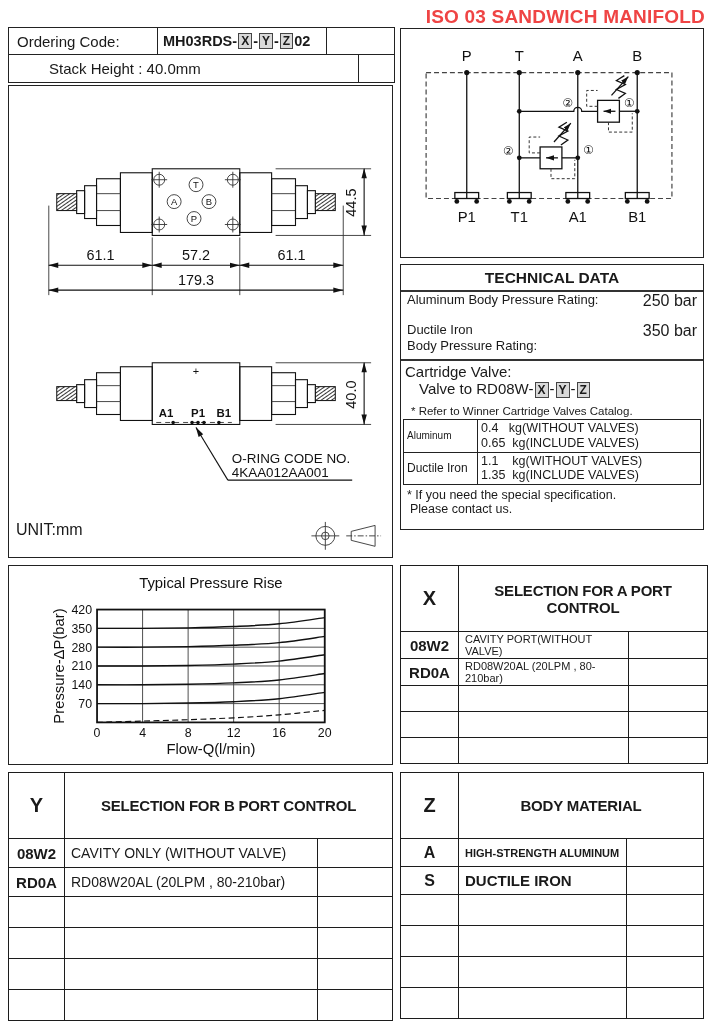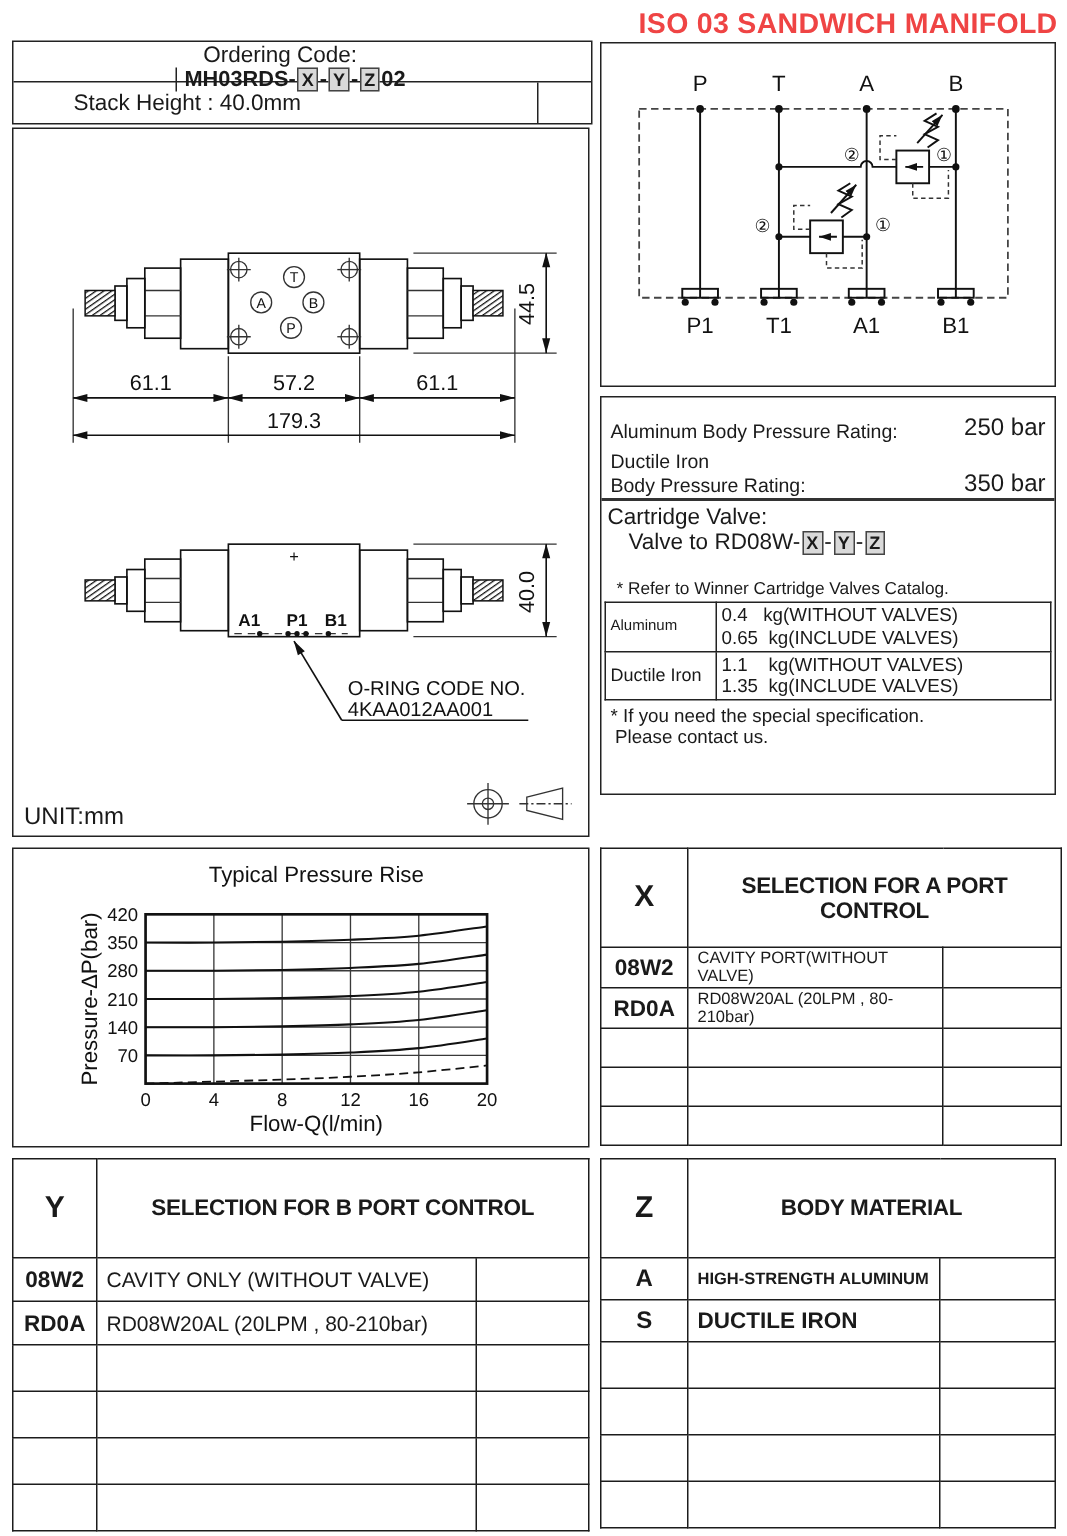--- a/index.html
+++ b/index.html
@@ -9,60 +9,60 @@
     font-family: "Liberation Sans", sans-serif; color:#1a1a1a;
   }
   .abs { position:absolute; }
 
   
   #page-title { top:6px; right:6px; font-size:19px; font-weight:bold; letter-spacing:.2px; color:#ef4444; }
 
   
   #ordering { left:8px; top:27px; width:387px; border:1.6px solid #222; }
   #ordering .row { display:flex; height:27px; align-items:center; }
-  #ordering .row1 { border-bottom:1.4px solid #222;flex-direction:column; }
+  #ordering .row1 { border-bottom:1.4px solid #222; }
   #ordering .c1 { width:148px; padding-left:8px; font-size:15px; }
   #ordering .c2 { width:169px; border-left:1.4px solid #222; height:100%; display:flex; align-items:center; padding-left:5px; font-weight:bold; font-size:14.5px; }
   #ordering .c3 { flex:1; border-left:1.4px solid #222; height:100%; }
   #ordering .row2 .c1 { width:317px; font-size:15px;margin-left:32px; }
   .codebox { display:inline-block; border:1.2px solid #444; background:#d9d9d9; padding:0 2px; font-size:12px; font-weight:bold; line-height:14px; margin:0 1px; }
 
   
   #drawing-box { left:8px; top:85px; width:385px; height:473px; border:1.6px solid #222; }
-  #unit-label { position:absolute; left:7px; bottom:3px; font-size:16px;margin-top:28px; }
+  #unit-label { position:absolute; left:7px; bottom:18px; font-size:16px;margin-top:28px; }
   svg text { fill:#111; font-family:"Liberation Sans", sans-serif; }
   .dline { stroke:#111; stroke-width:1.1; fill:none; }
   .dthin { stroke:#333; stroke-width:0.9; fill:none; }
   .dimtxt { font-size:14.5px; }
   .parttxt { font-size:11.5px; font-weight:bold; }
 
   
   #schematic-box { left:400px; top:28px; width:304px; height:230px; border:1.6px solid #222; }
   .sline { stroke:#111; stroke-width:1.3; fill:none; }
   .sdash { stroke:#444; stroke-width:1.2; fill:none; stroke-dasharray:5 3; }
   .pilot { stroke:#333; stroke-width:1; fill:none; stroke-dasharray:3 2.2; }
   .porttxt { font-size:15px; }
   .marktxt { font-size:12px; }
 
   
   #tech-box { left:400px; top:264px; width:304px; height:266px; border:1.6px solid #222; }
   #tech-box .hdr { height:27px; line-height:26px; text-align:center; font-weight:bold; font-size:15.5px; border-bottom:2px solid #333; }
-  .trow { display:flex; justify-content:space-between; align-items:flex-end; padding:0 6px; }
+  .trow { display:flex; justify-content:space-between; align-items:flex-start; padding:0 6px; }
   .trow .lbl { font-size:13px; }
   .trow .val { font-size:16px; white-space:nowrap; }
   #trow1 { height:30px; }
   #trow2 { height:39px; border-bottom:2px solid #333; }
   #trow2 .lbl { line-height:1.25; }
   #trow3 { height:29px; border-bottom:2px solid #333; }
   #trow3 .lbl { font-size:15px; }
   #trow3 .unit { margin-left:16px; }
   #cartridge { padding:2px 4px 0 4px; }
   #cartridge .l1 { font-size:15px; }
   #cartridge .l2 { font-size:15px; padding-left:14px; }
-  #cartridge .note { font-size:11.5px; padding-left:6px; margin-top:17px; }
+  #cartridge .note { font-size:11.5px; padding-left:6px; margin-top:7px; }
   #weights { border-collapse:collapse; width:298px; margin:2px auto 0 auto; table-layout:fixed; }
   #weights td { border:1.6px solid #222; padding:1px 3px; }
   #weights td.mat { width:74px; font-size:10px; }
   #weights td.mat.small { font-size:12px; }
   #weights .wline { font-size:12.5px; white-space:pre; line-height:1.18; }
   #tech-foot { font-size:12.5px; line-height:1.15; padding:3px 0 0 6px; }
 
   
   #chart-box { left:8px; top:565px; width:385px; height:200px; border:1.6px solid #222; }
   .grid { stroke:#3a3a3a; stroke-width:0.9; }
@@ -337,20 +337,21 @@
     <g text-anchor="middle">
       <text class="porttxt" x="66" y="195">P1</text>
       <text class="porttxt" x="119" y="195">T1</text>
       <text class="porttxt" x="178" y="195">A1</text>
       <text class="porttxt" x="238" y="195">B1</text>
     </g>
   </svg>
 </div>
 
 <div class="abs" id="tech-box">
+  <div class="hdr">TECHNICAL DATA</div>
   <div class="trow" id="trow1">
     <span class="lbl">Aluminum Body Pressure Rating:</span>
     <span class="val">250 bar</span>
   </div>
   <div class="trow" id="trow2">
     <span class="lbl"><span>Ductile Iron</span><br><span>Body Pressure Rating:</span></span>
     <span class="val">350 bar</span>
   </div>
   <div id="cartridge">
     <div class="l1">Cartridge Valve:</div>

